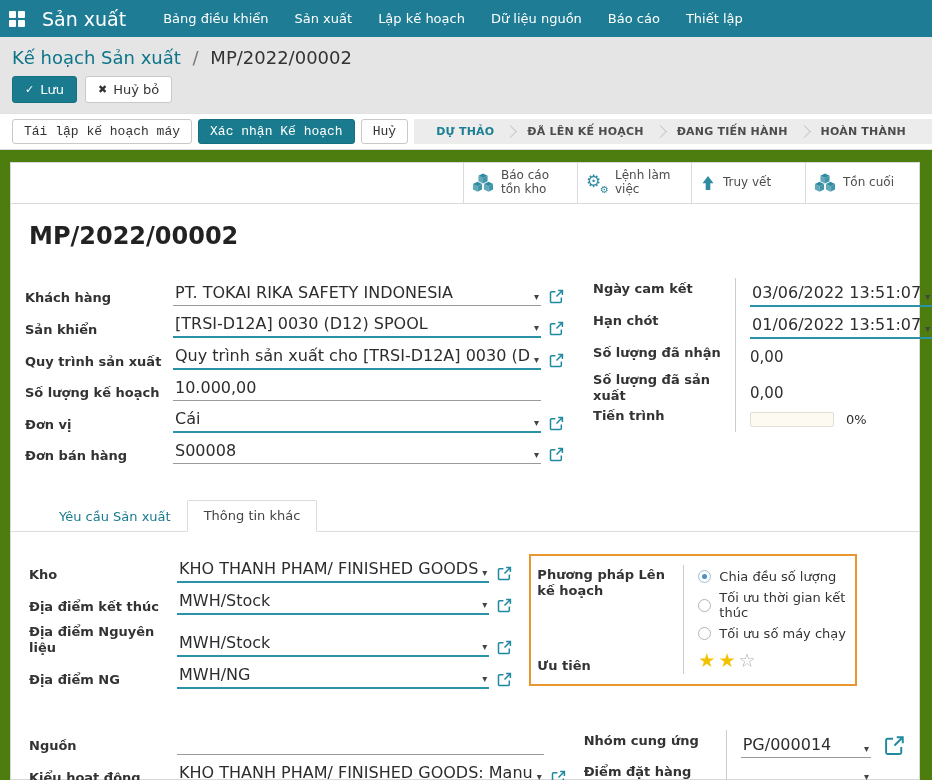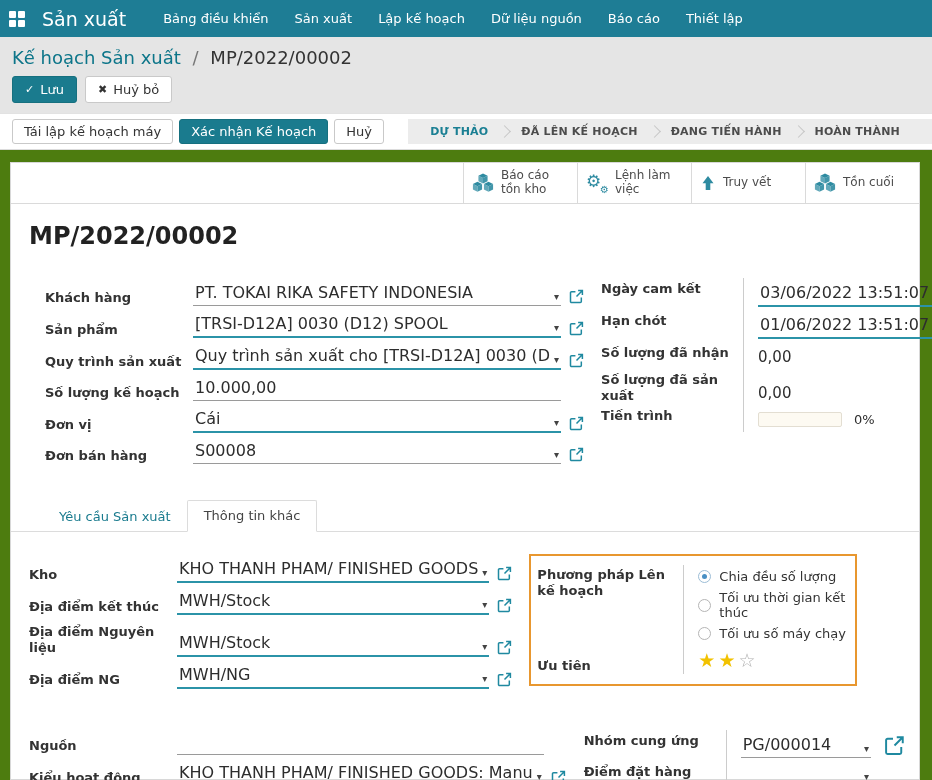--- a/index.html
+++ b/index.html
@@ -22,44 +22,44 @@
   .bc-parent { color:#0c7589; cursor:pointer; }
   .bc-sep { color:#777; margin:0 6px; }
   .bc-current { color:#333; }
   .edit-btns { display:flex; gap:8px; padding-bottom:10px; }
   .btn { font-size:13px; border-radius:3px; padding:5px 12px; border:1px solid #c9c9c9; background:#fff; color:#333; display:inline-flex; align-items:center; gap:6px; cursor:pointer; white-space:nowrap; font-family:inherit; }
   .btn .bicon { font-size:11px; }
   .btn-primary { background:#1a7b8e; border-color:#16707f; color:#fff; }
 
   
   .action-bar { background:#fff; border-bottom:1px solid #dcdcdc; display:flex; align-items:center; justify-content:space-between; padding:5px 0 5px 12px; flex:0 0 auto; }
-  .action-left { display:flex; gap:6px; }
+  .action-left { display:flex; gap:6px;font-family:Liberation Mono, monospace; }
   .action-left .btn { padding:4px 11px; }
-  .statusbar { display:flex; align-items:center; background:#ececec; align-self:stretch; padding:0 20px 0 10px; }
+  .statusbar { display:flex; align-items:center; background:#ececec; align-self:stretch; padding:0 14px 0 10px; }
   .step { font-size:11px; font-weight:bold; color:#4c4c4c; padding:0 12px; letter-spacing:.2px; cursor:pointer; white-space:nowrap; }
   .step.active { color:#1a7f93; }
   .chev { width:9px; height:9px; border-top:1px solid #c6c6c6; border-right:1px solid #c6c6c6; transform:rotate(45deg); flex:0 0 auto; }
 
   
   .content { flex:1 1 auto; background:#4d7c0f; padding:12px 12px 0 10px; overflow:hidden; }
   .sheet { background:#fff; border:1px solid #d8d8d8; height:100%; display:flex; flex-direction:column; }
 
   
   .smart-row { display:flex; justify-content:flex-end; border-bottom:1px solid #dadada; flex:0 0 auto; }
   .smart-btn { width:114px; min-height:40px; display:flex; align-items:center; gap:7px; padding:3px 8px; border-left:1px solid #dadada; font-size:12px; color:#4c4c4c; line-height:1.15; cursor:pointer; background:#fff; }
   .smart-btn .sicon { flex:0 0 auto; display:flex; align-items:center; }
   .gear-wrap { position:relative; width:22px; height:20px; color:#2e8ba1; }
   .gear-big { position:absolute; left:0; top:0; font-size:17px; line-height:1; }
   .gear-small { position:absolute; right:-1px; bottom:-2px; font-size:10px; line-height:1; }
 
   
   .rec-title { font-size:24px; font-weight:bold; color:#222; margin:18px 0 28px 18px; }
 
   
-  .form-grid { display:grid; grid-template-columns:1fr 1fr; column-gap:10px; padding:0 14px 0 34px; }
+  .form-grid { display:grid; grid-template-columns:1fr 1fr; column-gap:22px; padding:0 14px 0 14px; }
   .lbl { font-size:13px; font-weight:bold; color:#333; line-height:1.25; padding-top:3px; }
   .val-line { border-bottom:1px solid #9a9a9a; display:flex; align-items:flex-end; justify-content:space-between; gap:4px; padding:2px 2px 3px 2px; min-height:22px; }
   .val-line.teal { border-bottom:2px solid #2b93a8; }
   .val-text { font-size:16px; color:#2d2d2d; white-space:nowrap; overflow:hidden; }
   .caret { font-size:10px; color:#444; flex:0 0 auto; cursor:pointer; }
   .plain-val { font-size:15px; color:#2d2d2d; padding-top:3px; }
 
   .rows-left { display:flex; flex-direction:column; }
   .row-l { display:grid; grid-template-columns:148px 1fr 30px; align-items:end; padding:3px 0; }
   .row-l .ext { display:flex; justify-content:center; align-items:center; padding-bottom:2px; cursor:pointer; }
@@ -239,21 +239,21 @@
             </div>
             <span class="ext">
               <svg width="15" height="15" viewBox="0 0 14 14">
                   <path d="M11.5 8v3.6a1 1 0 0 1-1 1H2.4a1 1 0 0 1-1-1V3.5a1 1 0 0 1 1-1H6" fill="none" stroke="#1f89a0" stroke-width="1.4"></path>
                   <path d="M8.5 1.5h4v4M12.3 1.7L7 7" fill="none" stroke="#1f89a0" stroke-width="1.4"></path>
                 </svg>
             </span>
           </div>
 
           <div class="row-l">
-            <span class="lbl">Sản phẩm</span>
+            <span class="lbl">Sản khiển</span>
             <div class="val-line teal">
               <span class="val-text">[TRSI-D12A] 0030 (D12) SPOOL</span>
               <span class="caret">▾</span>
             </div>
             <span class="ext">
               <svg width="15" height="15" viewBox="0 0 14 14">
                   <path d="M11.5 8v3.6a1 1 0 0 1-1 1H2.4a1 1 0 0 1-1-1V3.5a1 1 0 0 1 1-1H6" fill="none" stroke="#1f89a0" stroke-width="1.4"></path>
                   <path d="M8.5 1.5h4v4M12.3 1.7L7 7" fill="none" stroke="#1f89a0" stroke-width="1.4"></path>
                 </svg>
             </span>

